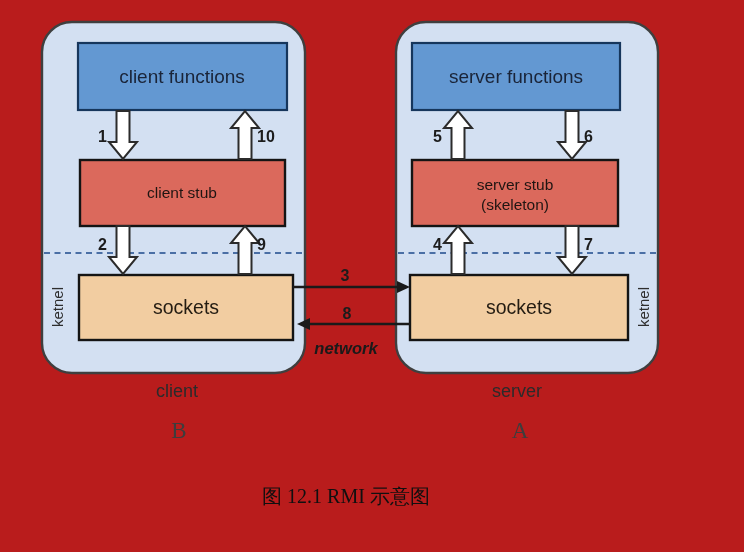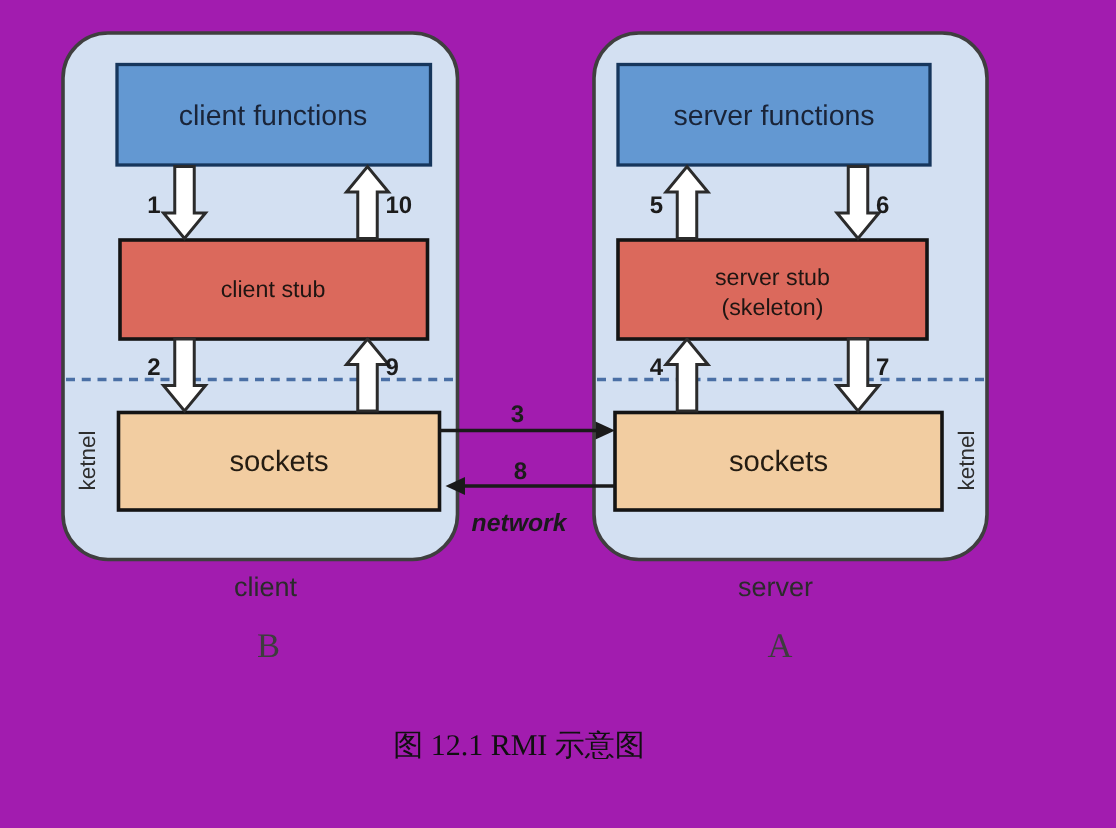--- a/index.html
+++ b/index.html
@@ -1,20 +1,20 @@
 <!DOCTYPE html>
 <html><head>
 <meta charset="utf-8">
 <style>
   html, body { margin: 0; padding: 0; background: #ffffff; }
   .page {
     position: relative;
     width: 744px;
     height: 552px;
-    background: #a21caf;
+    background: #b91c1c;
     font-family: "Liberation Sans", sans-serif;
     overflow: hidden;
   }
   svg text { font-family: "Liberation Sans", sans-serif; }
 
   .machine   { fill: #d3e0f2; stroke: #3f3f3f; stroke-width: 2.4; }
   .functions { fill: #6398d2; stroke: #16365c; stroke-width: 2.2; }
   .stub      { fill: #db695c; stroke: #141414; stroke-width: 2.4; }
   .sockets   { fill: #f2cda1; stroke: #141414; stroke-width: 2.4; }
   .dashed    { stroke: #4a6fa5; stroke-width: 2.2; stroke-dasharray: 6 4.5; fill: none; }

